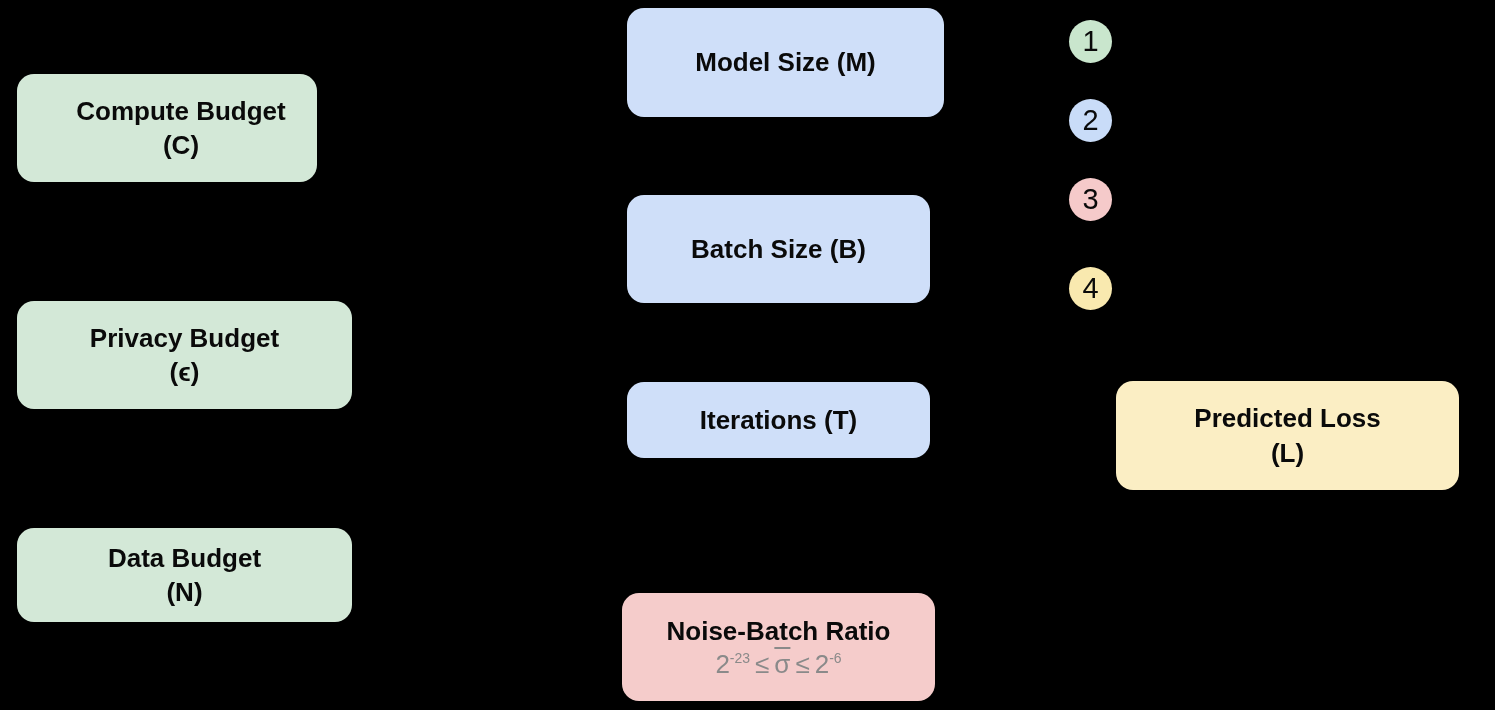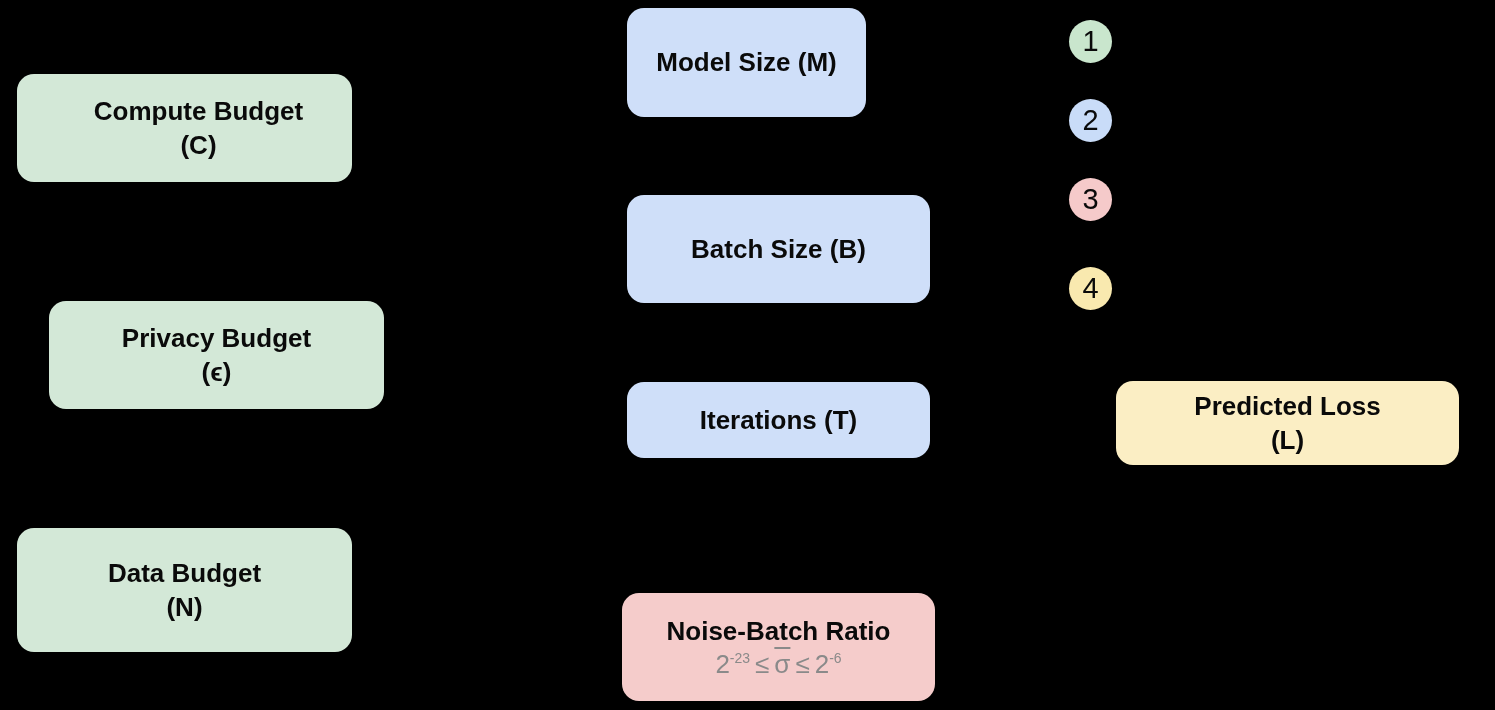--- a/index.html
+++ b/index.html
@@ -72,28 +72,28 @@
   .marker-pink   { background: var(--c-circle_pink); }
   .marker-yellow { background: var(--c-circle_yellow); }
   .sup {
     font-size: 14px;
     vertical-align: 10px;
   }
   .leq { margin: 0 5px; }
   .sigma-bar { text-decoration: overline; }
 
   
-  #node-compute-budget { left: 17px;  top: 74px;  width: 335px; height: 108px; padding-left: 38px; }
-  #node-privacy-budget { left: 17px;  top: 301px; width: 335px; height: 108px; margin-left: 32px; }
-  #node-data-budget    { left: 17px;  top: 528px; width: 335px; height: 124px; }
-  #node-model-size     { left: 627px; top: 8px;   width: 239px; height: 109px; }
+  #node-compute-budget { left: 17px;  top: 74px;  width: 300px; height: 108px; padding-left: 38px; }
+  #node-privacy-budget { left: 17px;  top: 301px; width: 335px; height: 108px; }
+  #node-data-budget    { left: 17px;  top: 528px; width: 335px; height: 94px; }
+  #node-model-size     { left: 627px; top: 8px;   width: 317px; height: 109px; }
   #node-batch-size     { left: 627px; top: 195px; width: 303px; height: 108px; text-align: right; }
   #node-iterations     { left: 627px; top: 382px; width: 303px; height: 76px; }
   #node-noise-batch    { left: 622px; top: 593px; width: 313px; height: 108px; }
-  #node-predicted-loss { left: 1116px; top: 381px; width: 343px; height: 84px; }
+  #node-predicted-loss { left: 1116px; top: 381px; width: 343px; height: 109px; }
   #legend-marker-1 { left: 1069px; top: 20px; }
   #legend-marker-2 { left: 1069px; top: 99px; }
   #legend-marker-3 { left: 1069px; top: 178px; }
   #legend-marker-4 { left: 1069px; top: 267px; }
 </style>
 </head>
 <body>
 
 <div class="canvas">
 

